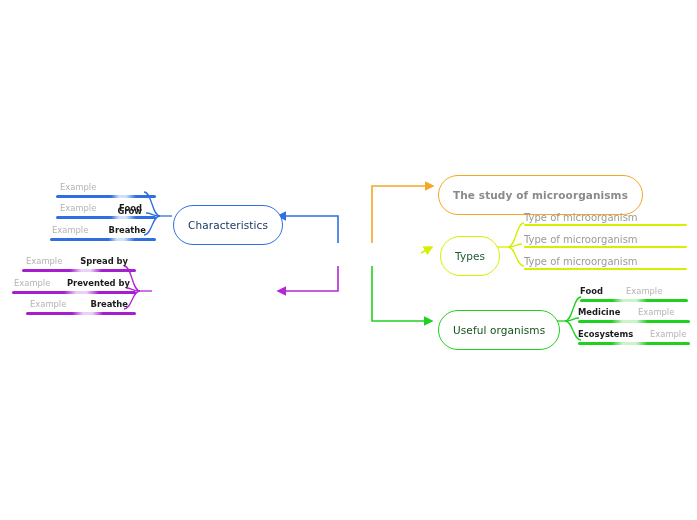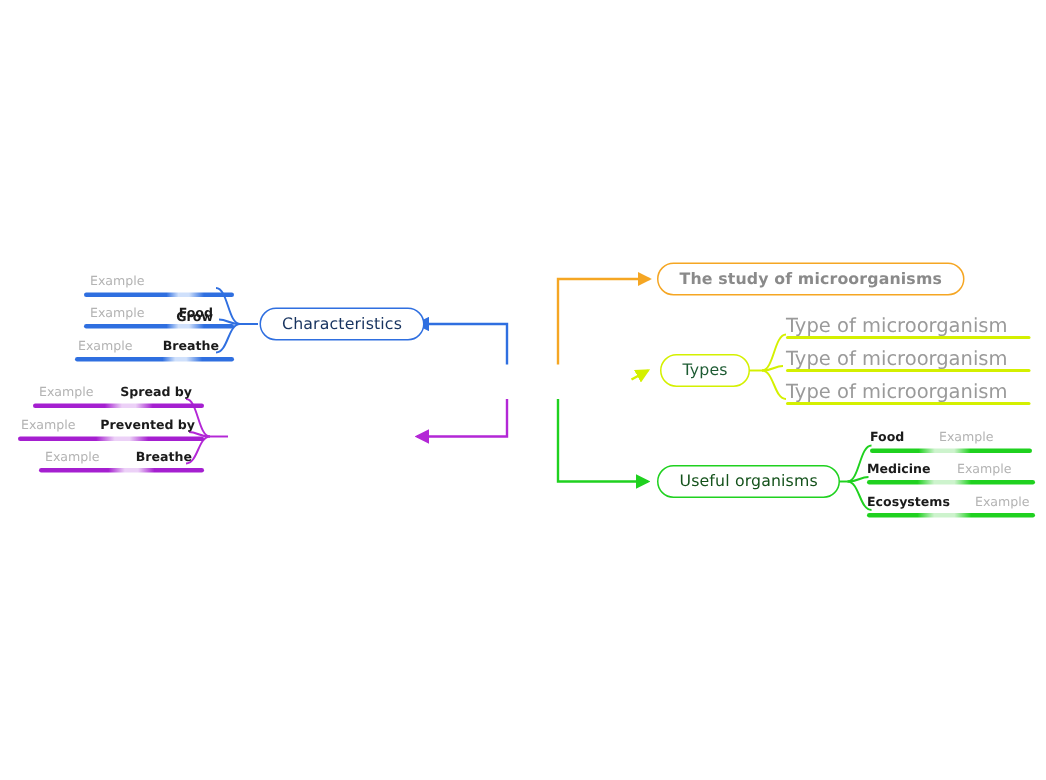--- a/index.html
+++ b/index.html
@@ -27,21 +27,21 @@
   }
   .root{
     border-color:#2b9bd6;
     color:#111111;
     font-size:12.5px;
     height:26px;
     padding:0 16px;
     box-shadow:0 0 0 .4px #2b9bd6;
   }
 
-  .branch{height:22px;padding:0 14px;font-size:10.5px;}
+  .branch{height:40px;padding:0 14px;font-size:10.5px;}
   .b-study{border-color:#f5a623;color:#8a8a8a;font-weight:bold;}
   .b-types{border-color:#d4f000;color:#1d5b33;}
   .b-useful{border-color:#1fd11f;color:#14521b;}
   .b-char{border-color:#2f6fe0;color:#17335f;}
   .b-harm{border-color:#b327d6;color:#3d1a54;}
 
   
   .leaf{position:absolute;height:18px;}
   .leaf .lbl{
     position:absolute;top:0;
@@ -56,21 +56,21 @@
     height:2.6px;border-radius:2px;width:100%;
   }
   .bar-blue-l{background:linear-gradient(90deg,#2f6fe0 0%,#2f6fe0 55%,#cfe0fb 63%,#cfe0fb 70%,#2f6fe0 80%,#2f6fe0 100%);}
   .bar-purple{background:linear-gradient(90deg,#a51fd0 0%,#a51fd0 42%,#ecd1f7 52%,#ecd1f7 60%,#a51fd0 70%,#a51fd0 100%);}
   .bar-green{background:linear-gradient(90deg,#1fd11f 0%,#1fd11f 30%,#cdf3cd 40%,#cdf3cd 52%,#1fd11f 62%,#1fd11f 100%);}
 
   .tline{
     position:absolute;height:2.4px;border-radius:2px;background:#d4f000;
   }
   .tlabel{
-    position:absolute;font-size:13px;color:#9a9a9a;white-space:nowrap;line-height:11px;
+    position:absolute;font-size:10px;color:#9a9a9a;white-space:nowrap;line-height:11px;
   }
 </style>
 </head>
 <body>
 
 <div id="canvas">
 
   <svg id="wires" viewBox="0 0 697 520">
     <defs>
       <marker id="ar-or" markerWidth="6" markerHeight="6" refX="5" refY="3" orient="auto">

